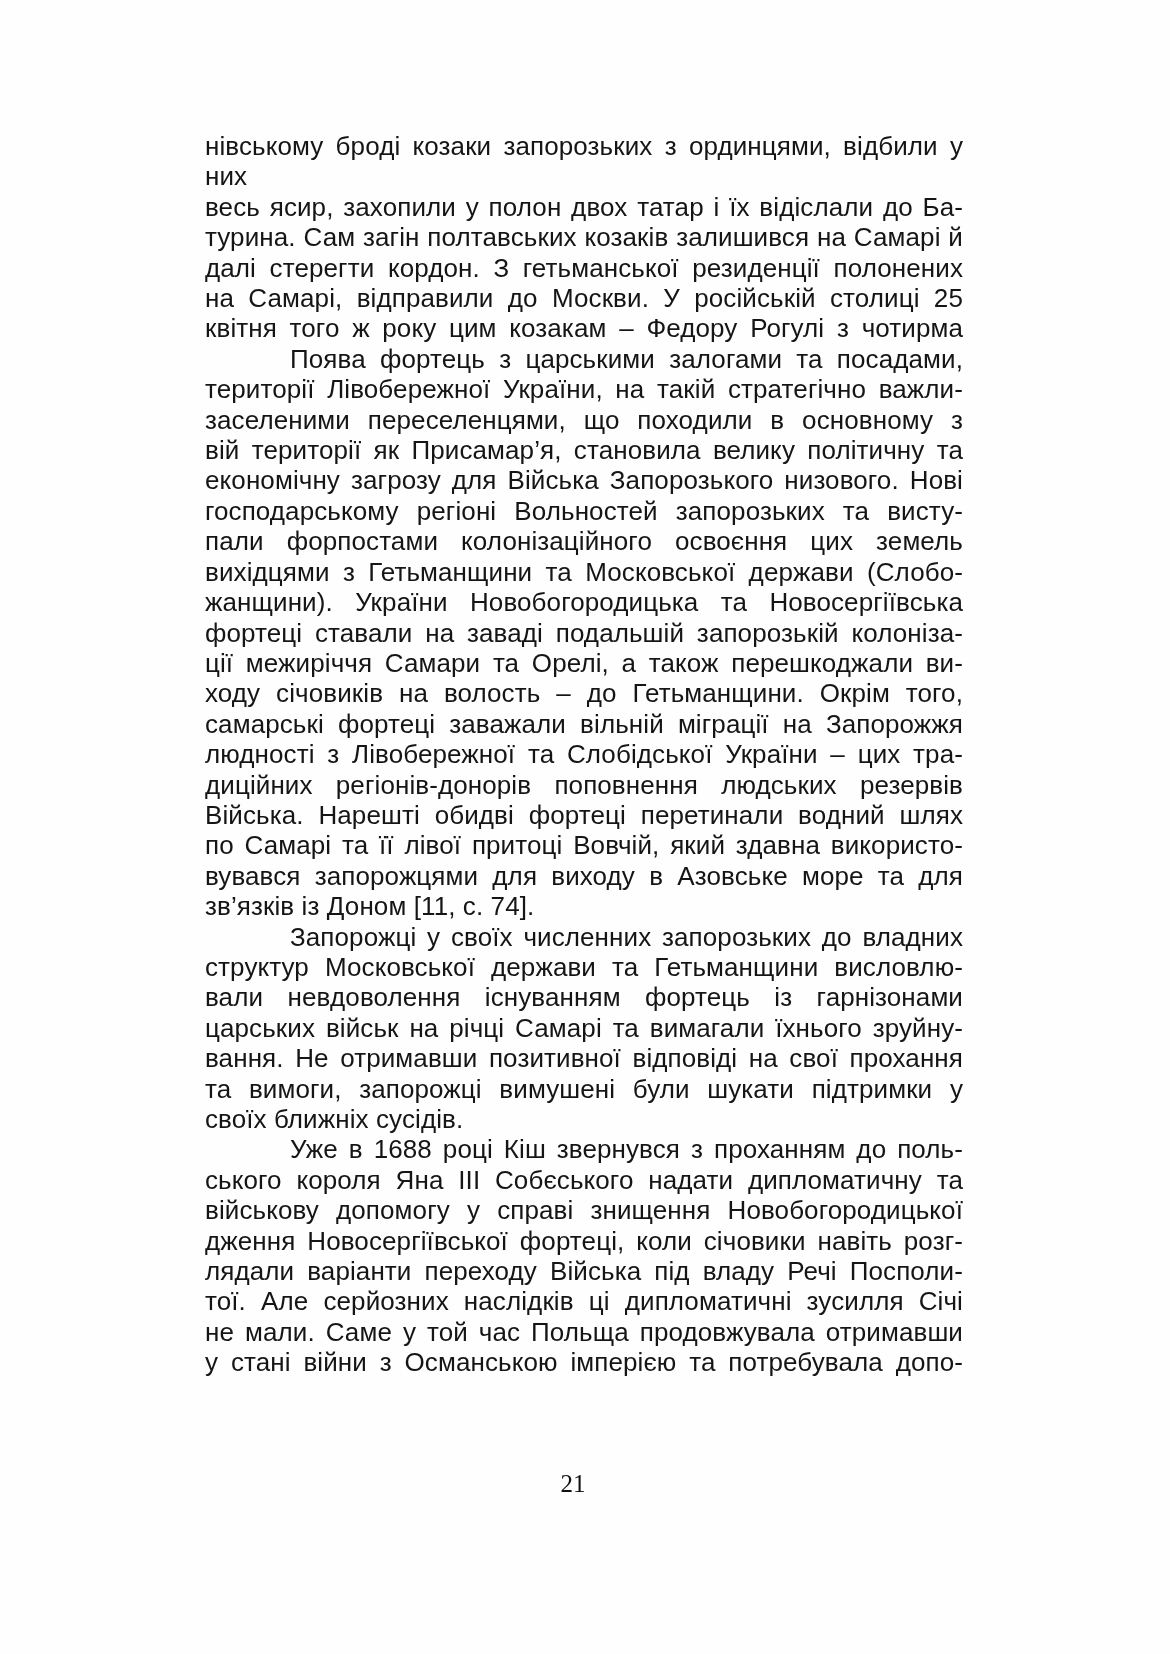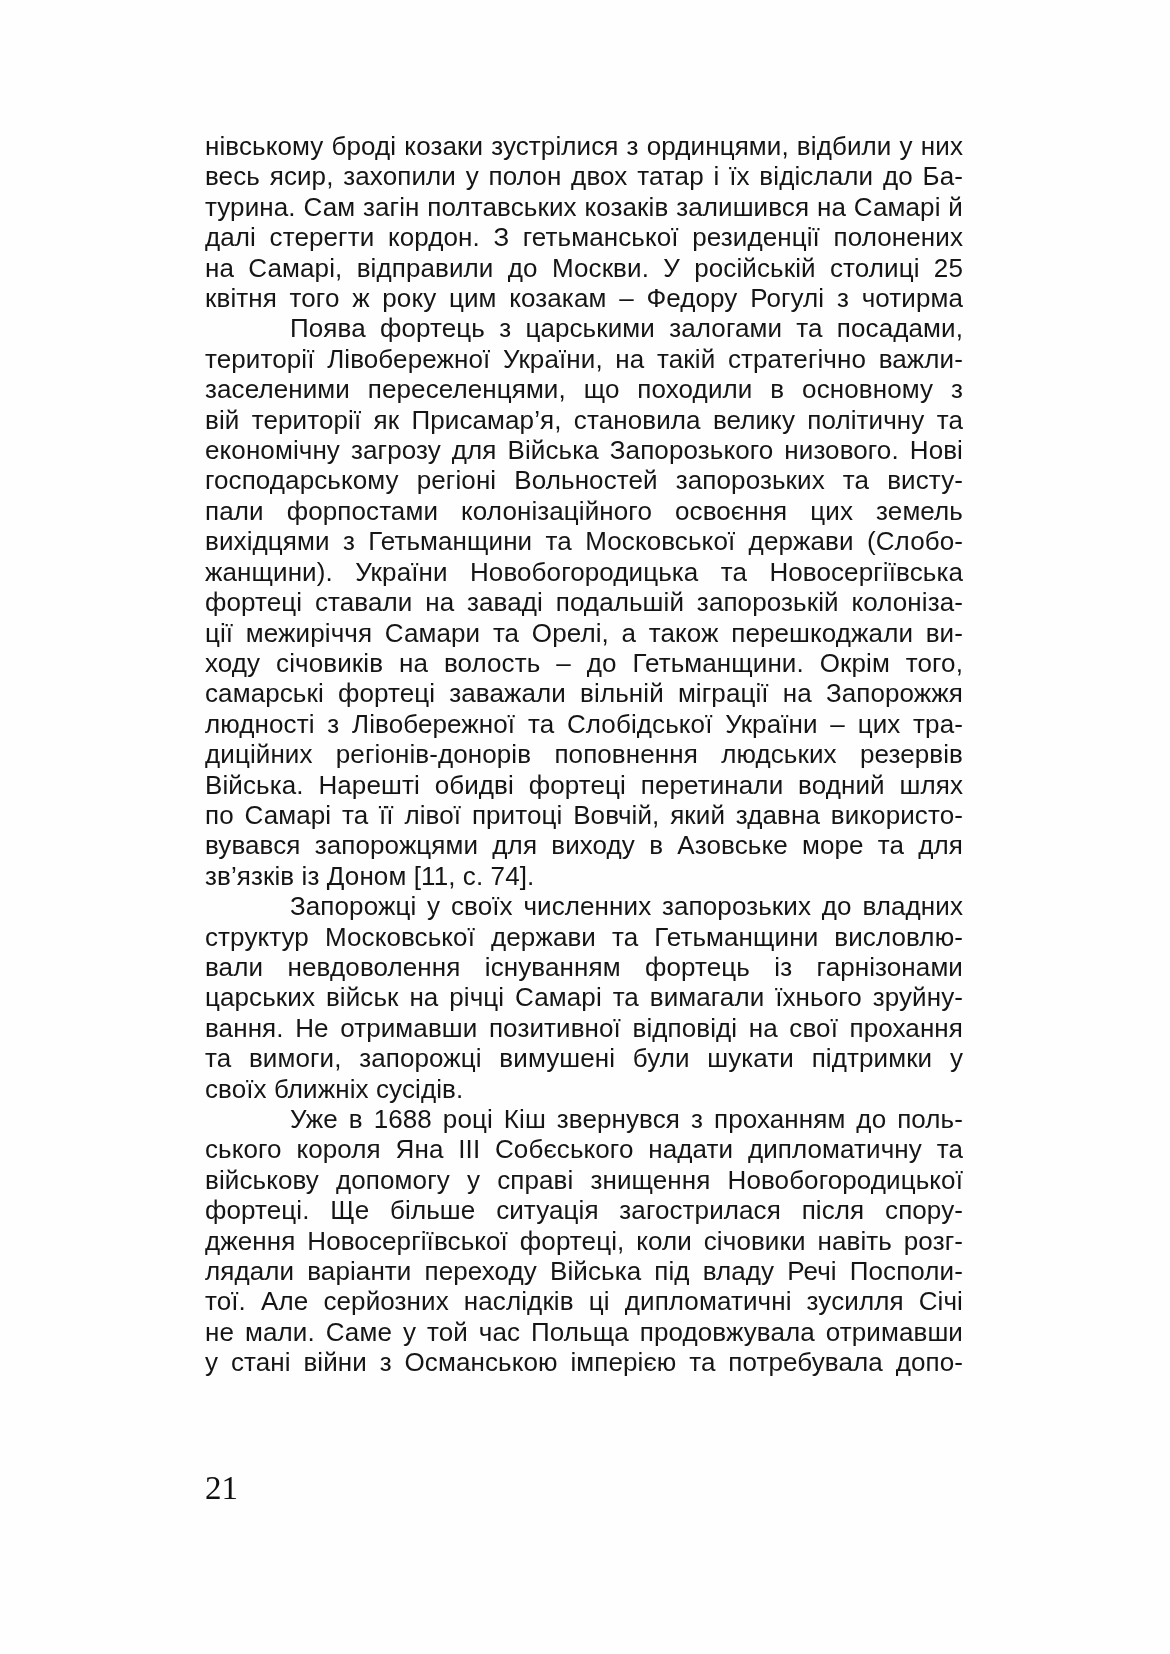--- a/index.html
+++ b/index.html
@@ -30,37 +30,37 @@
     text-align: justify;
     text-align-last: justify;
     text-justify: inter-word;
     white-space: normal;
     hyphens: none;
   }
   .line.first { text-indent: 85px; }
   .line.endpara { text-align-last: left; }
   .page-number {
     position: absolute;
-    left: 205px;
+    left: 194px;
     top: 1470px;
     width: 758px;
-    text-align: left;
+    text-align: center;
     font-family: "Liberation Serif", serif;
-    font-size: 33px;
+    font-size: 25px;
     color: #101010;
   }
 </style>
 </head>
 <body>
 
 <div class="page">
   <div class="text-block">
 
     <div class="paragraph">
-      <div class="line">нівському броді козаки зустрілися з ординцями, відбили у них</div>
+      <div class="line">нівському броді козаки запорозьких з ординцями, відбили у них</div>
       <div class="line">весь ясир, захопили у полон двох татар і їх відіслали до Ба-</div>
       <div class="line">турина. Сам загін полтавських козаків залишився на Самарі й</div>
       <div class="line">далі стерегти кордон. З гетьманської резиденції полонених</div>
       <div class="line">на Самарі, відправили до Москви. У російській столиці 25</div>
       <div class="line">квітня того ж року цим козакам – Федору Рогулі з чотирма</div>
     </div>
 
     <div class="paragraph">
       <div class="line first">Поява фортець з царськими залогами та посадами,</div>
       <div class="line">території Лівобережної України, на такій стратегічно важли-</div>
@@ -90,21 +90,20 @@
       <div class="line">царських військ на річці Самарі та вимагали їхнього зруйну-</div>
       <div class="line">вання. Не отримавши позитивної відповіді на свої прохання</div>
       <div class="line">та вимоги, запорожці вимушені були шукати підтримки у</div>
       <div class="line endpara">своїх ближніх сусідів.</div>
     </div>
 
     <div class="paragraph">
       <div class="line first">Уже в 1688 році Кіш звернувся з проханням до поль-</div>
       <div class="line">ського короля Яна III Собєського надати дипломатичну та</div>
       <div class="line">військову допомогу у справі знищення Новобогородицької</div>
-      <div class="line">фортеці. Ще більше ситуація загострилася після спору-</div>
       <div class="line">дження Новосергіївської фортеці, коли січовики навіть розг-</div>
       <div class="line">лядали варіанти переходу Війська під владу Речі Посполи-</div>
       <div class="line">тої. Але серйозних наслідків ці дипломатичні зусилля Січі</div>
       <div class="line">не мали. Саме у той час Польща продовжувала отримавши</div>
       <div class="line">у стані війни з Османською імперією та потребувала допо-</div>
     </div>
 
   </div>
 
   <div class="page-number">21</div>

